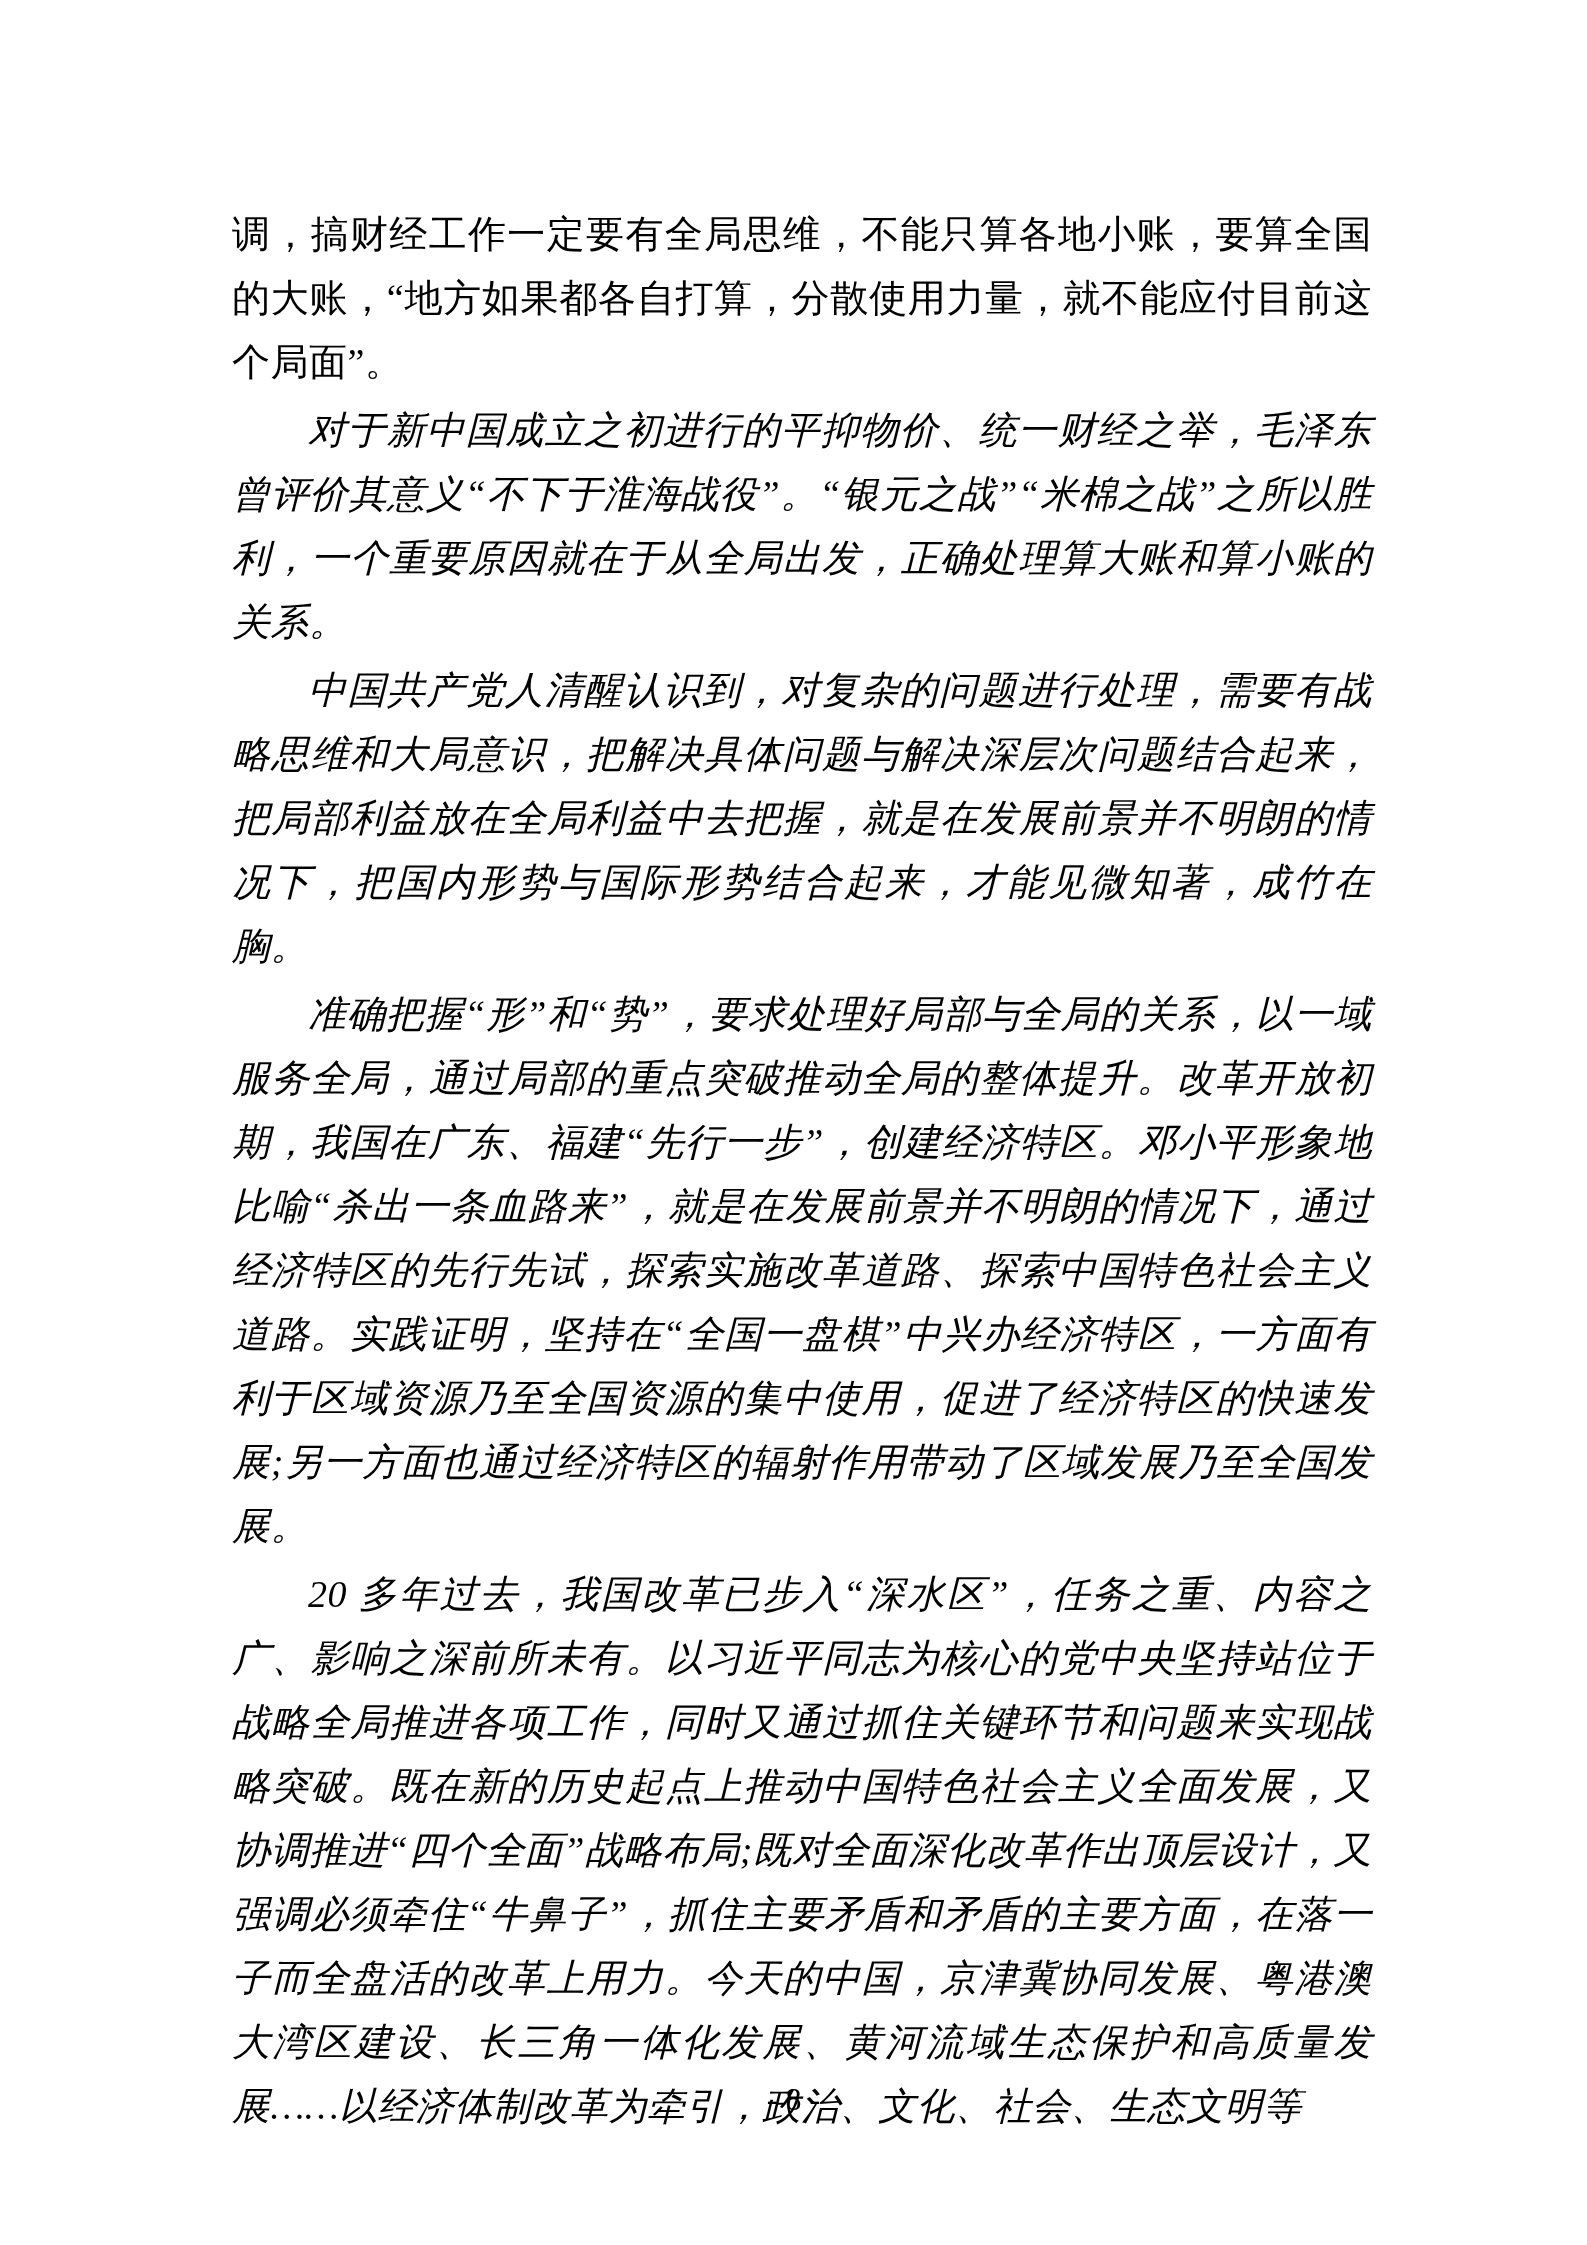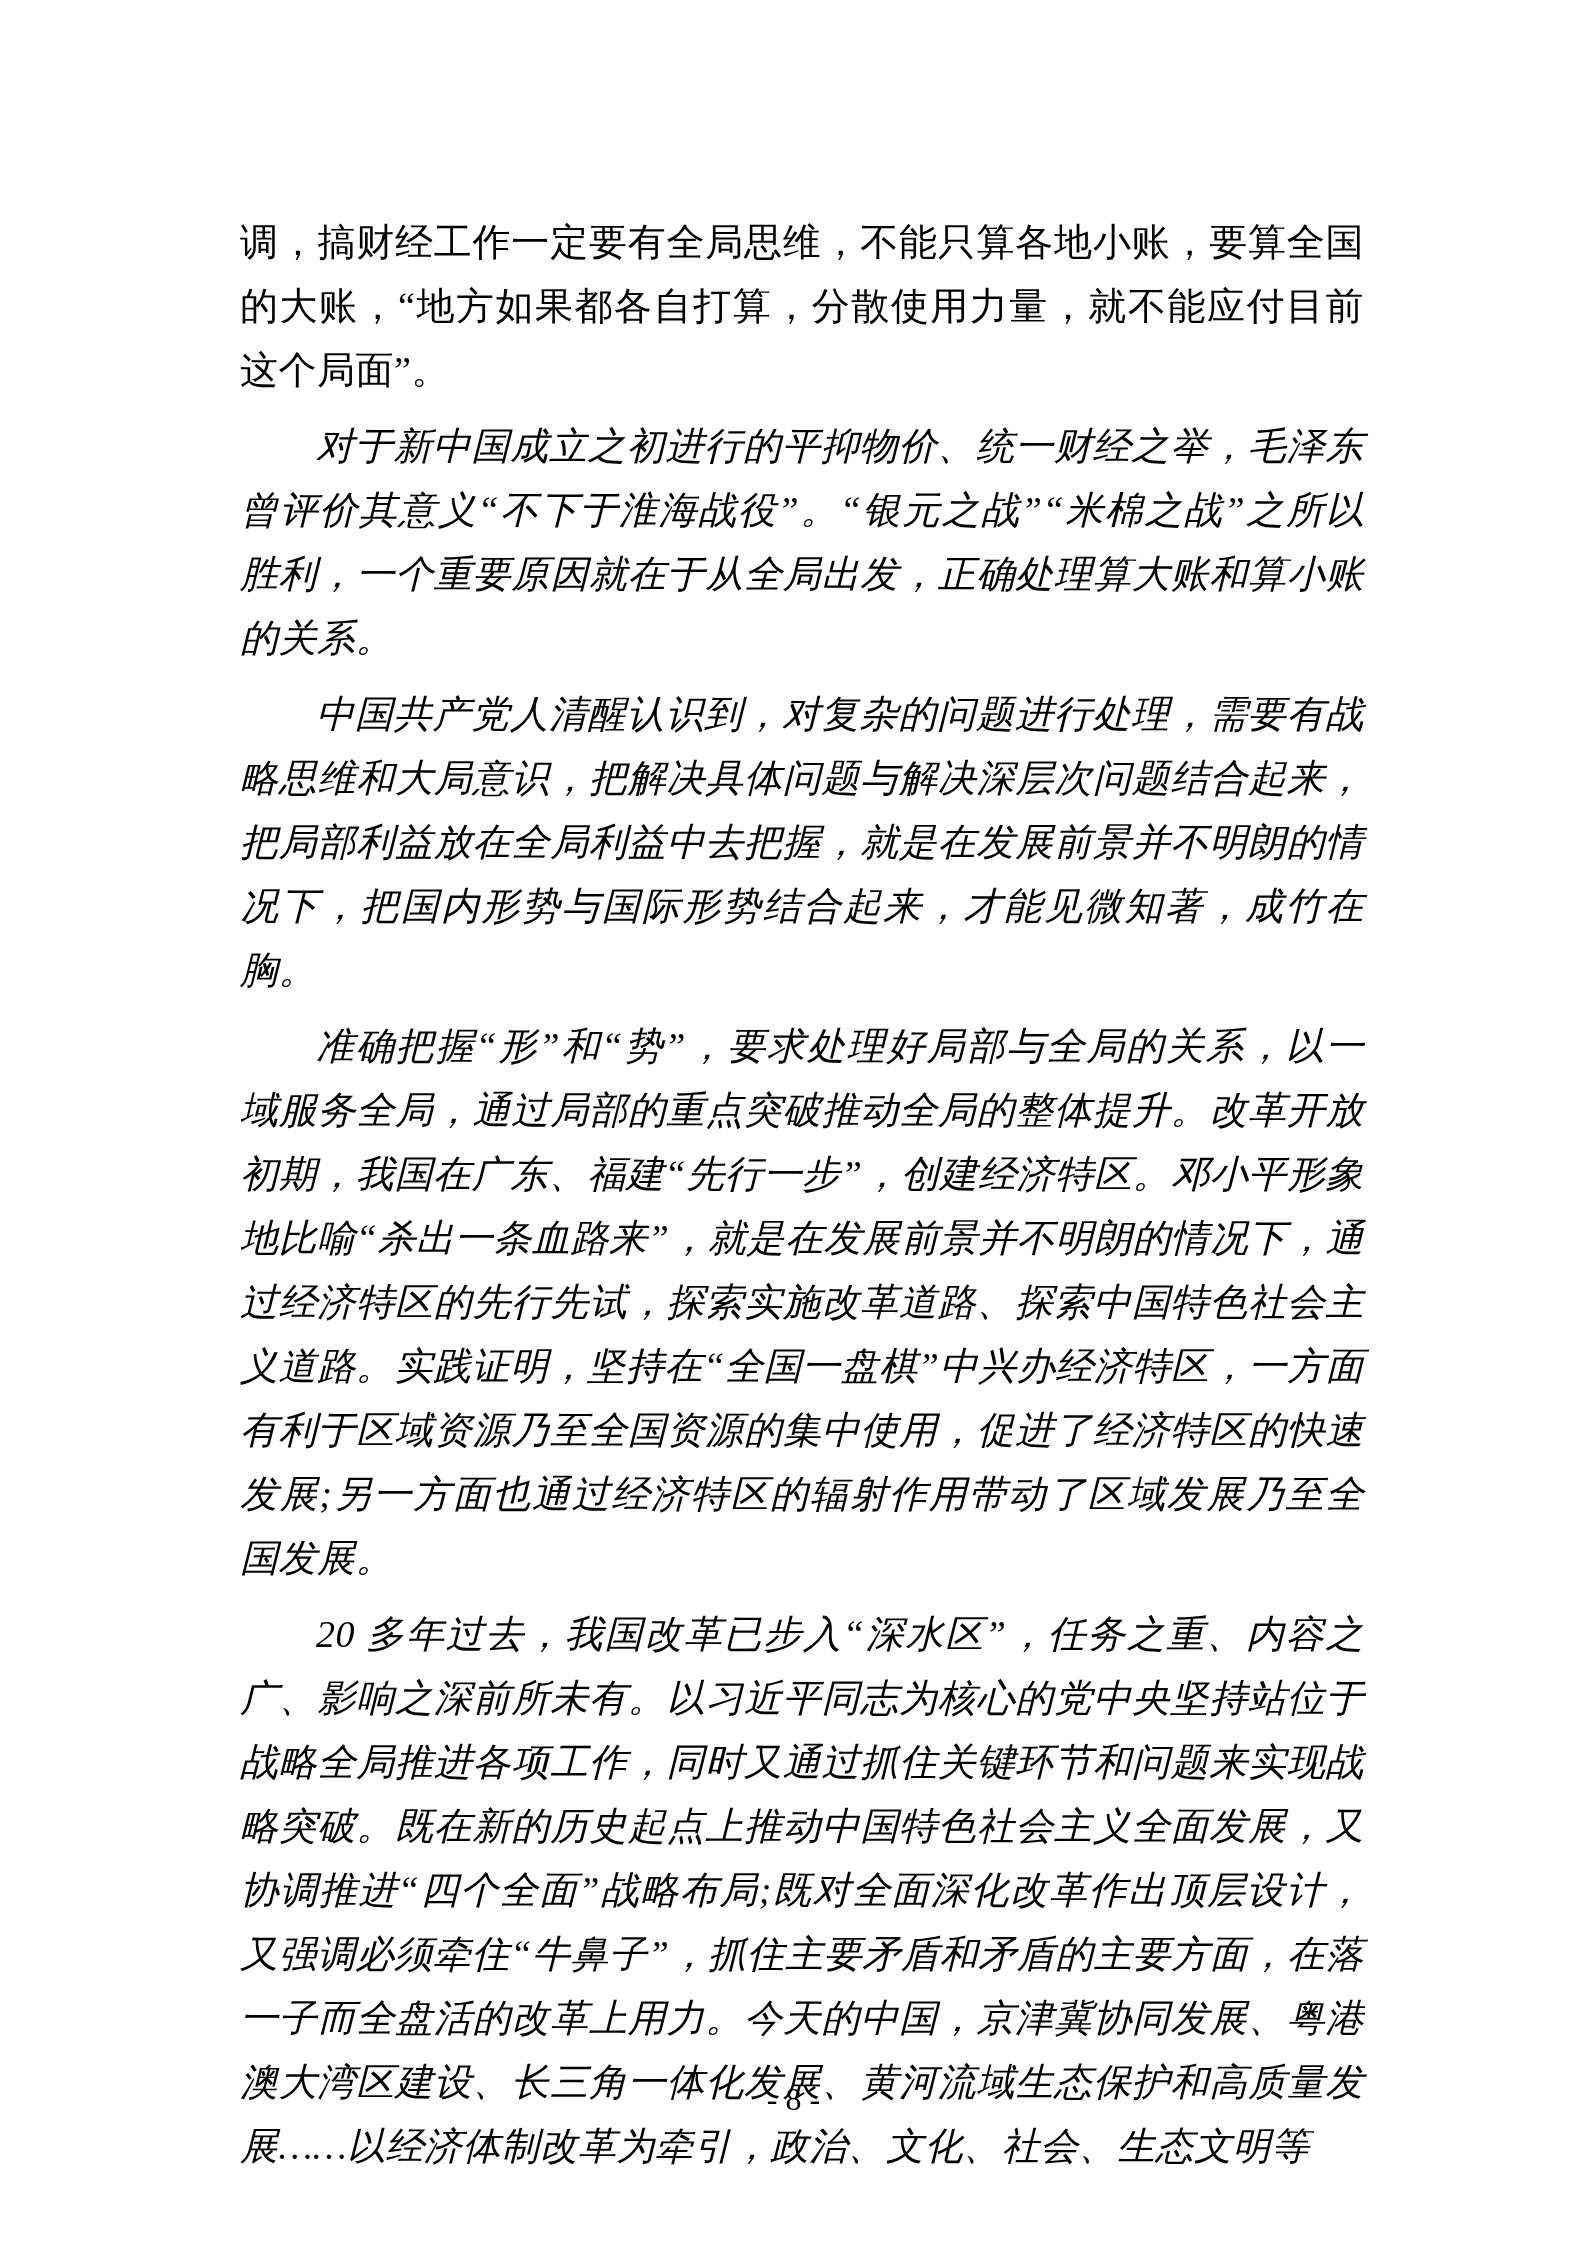--- a/index.html
+++ b/index.html
@@ -21,21 +21,21 @@
     left: 228px;
     top: 198px;
     width: 1148px;
     font-size: 38px;
     line-height: 64px;
     text-align: justify;
     text-justify: inter-character;
     letter-spacing: 0.5px;
   }
   .body-text p {
-    margin: 12px;
+    margin: 4px;
     padding: 0;
   }
   .body-text p.indent {
     text-indent: 2em;
     font-style: italic;
   }
   .page-number {
     position: absolute;
     left: 0;
     right: 0;

